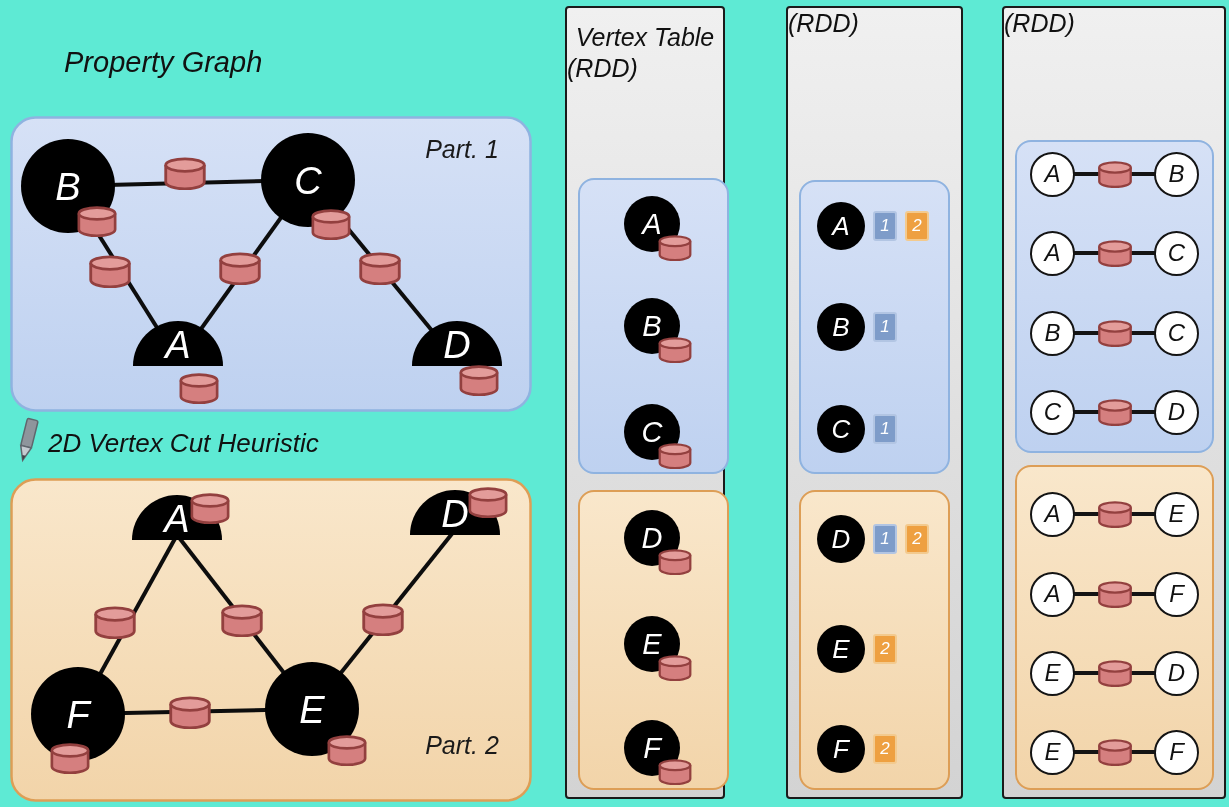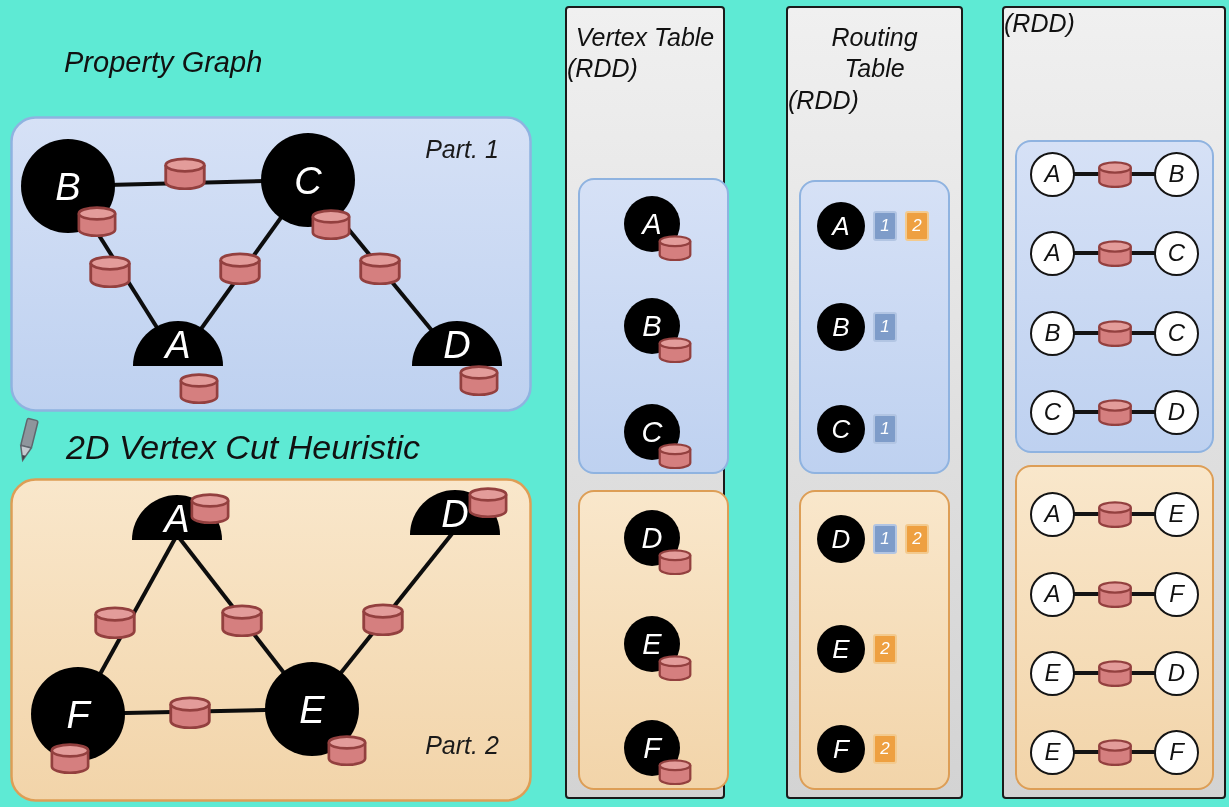--- a/index.html
+++ b/index.html
@@ -1,21 +1,21 @@
 <!DOCTYPE html>
 <html><head>
 <meta charset="utf-8">
 <style>
   * { margin:0; padding:0; box-sizing:border-box; }
   html,body { background:#ffffff; }
   body { font-family:"Liberation Sans", sans-serif; }
   .canvas { position:relative; width:1229px; height:807px; background:#5eead4; overflow:hidden;font-style:italic; }
 
   .fig-title { position:absolute; left:64px; top:46px; font-size:29px; color:#111; }
-  .heuristic-label { position:absolute; left:66px; top:428px; font-size:34px; color:#111; }
+  .heuristic-label { position:absolute; left:48px; top:428px; font-size:26px; color:#111; }
 
   .graph-svg { position:absolute; }
   .gedge { stroke:#0d0d0d; stroke-width:4; }
   .vlabel { fill:#ffffff; font-size:38px; text-anchor:middle; font-family:"Liberation Sans",sans-serif; }
   .part-label { fill:#1a1a1a; font-size:25px; text-anchor:middle; font-family:"Liberation Sans",sans-serif; }
 
   .panel { position:absolute; top:6px; height:793px;
            background:linear-gradient(180deg,#f0f0f0 0%,#dfdfdf 55%,#d3d3d3 100%);
            border:2.5px solid #1b1b1b; border-radius:4px; }
   .vertex-panel  { left:565px;  width:160px; }
@@ -173,21 +173,20 @@
       <div class="vnode" style="left:44px; top:228px;">
         <div class="ncirc">F</div>
         <svg class="cyl" viewBox="0 0 40 30">
             <use href="#cylinder"></use>
           </svg>
       </div>
     </div>
   </div>
 
   <div class="panel routing-panel">
-    <div class="panel-title">Routing Table</div>
     <div class="panel-sub">(RDD)</div>
 
     <div class="part-box part1-box" style="left:11px; top:172px; width:151px; height:294px;">
       <div class="route-row" style="top:20px;">
         <div class="rcirc">A</div>
         <div class="badge b1">1</div>
         <div class="badge b2">2</div>
       </div>
       <div class="route-row" style="top:121px;">
         <div class="rcirc">B</div>

